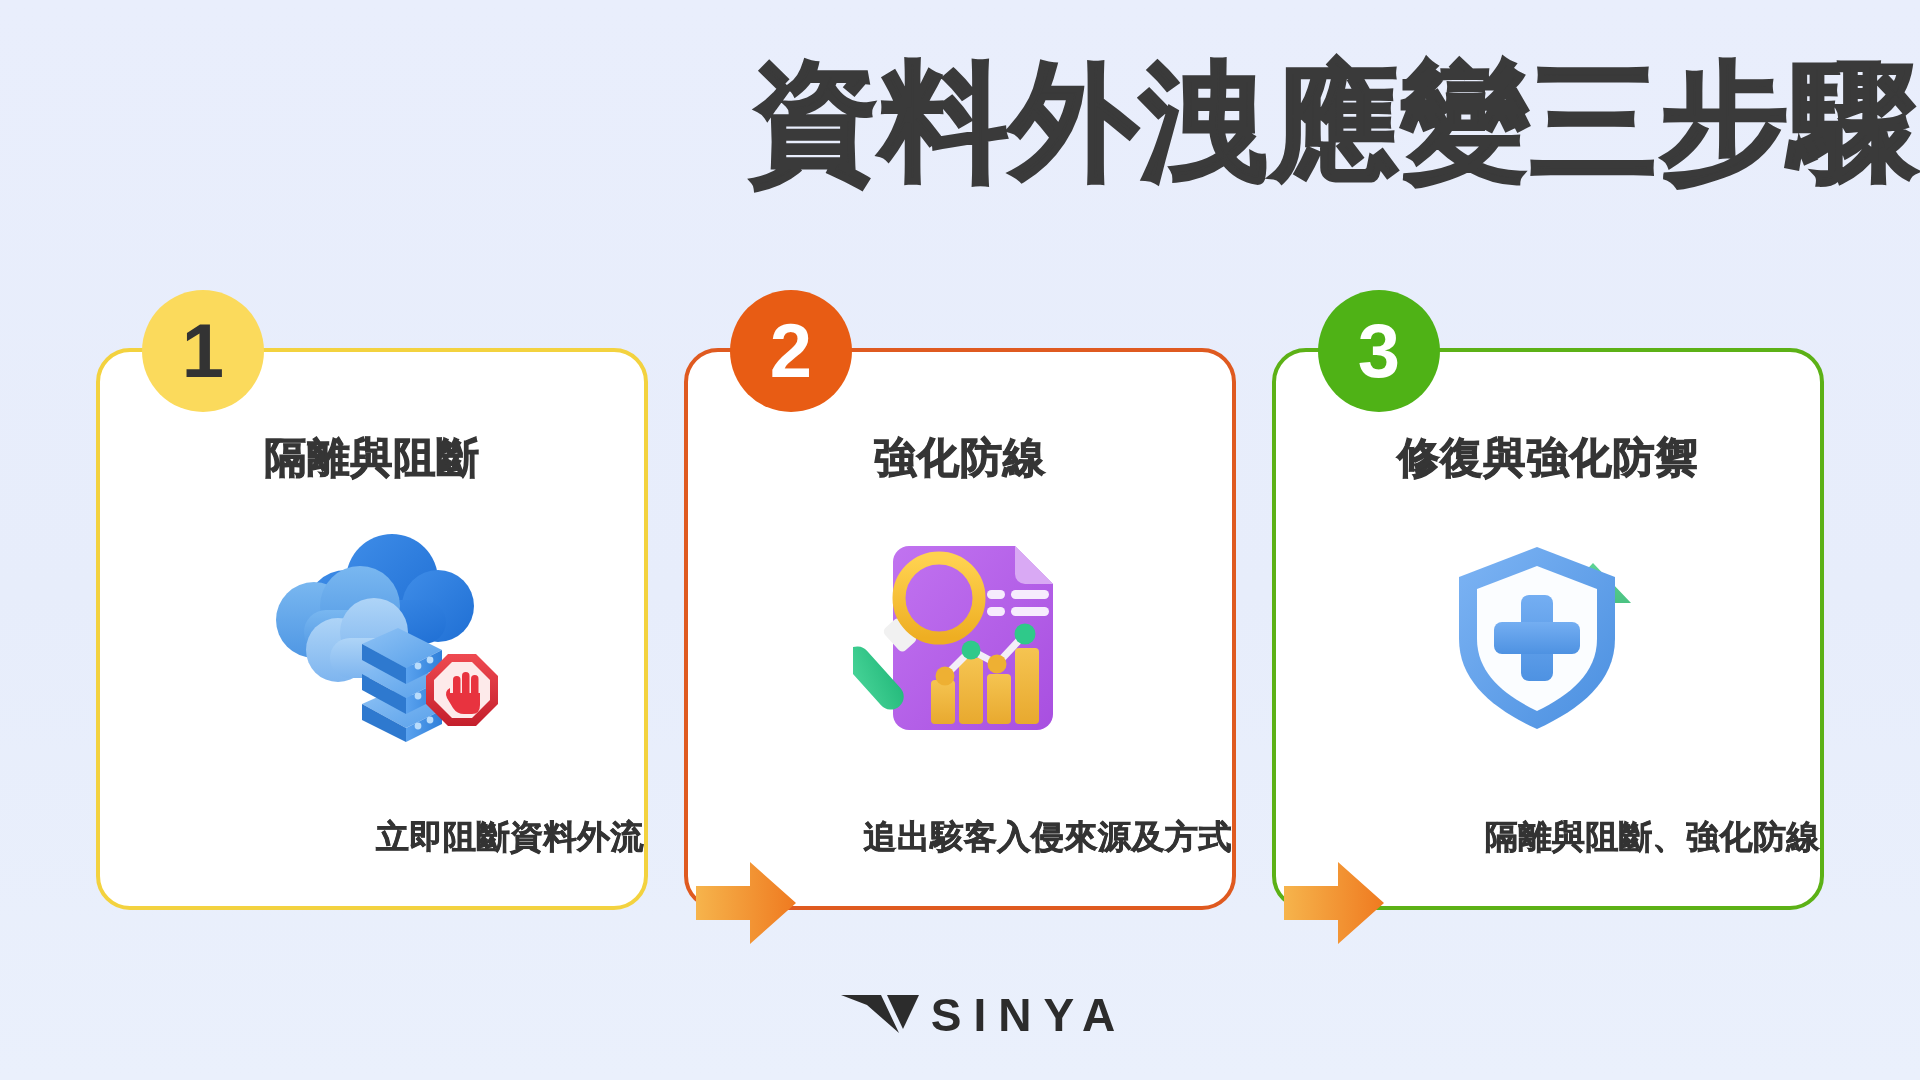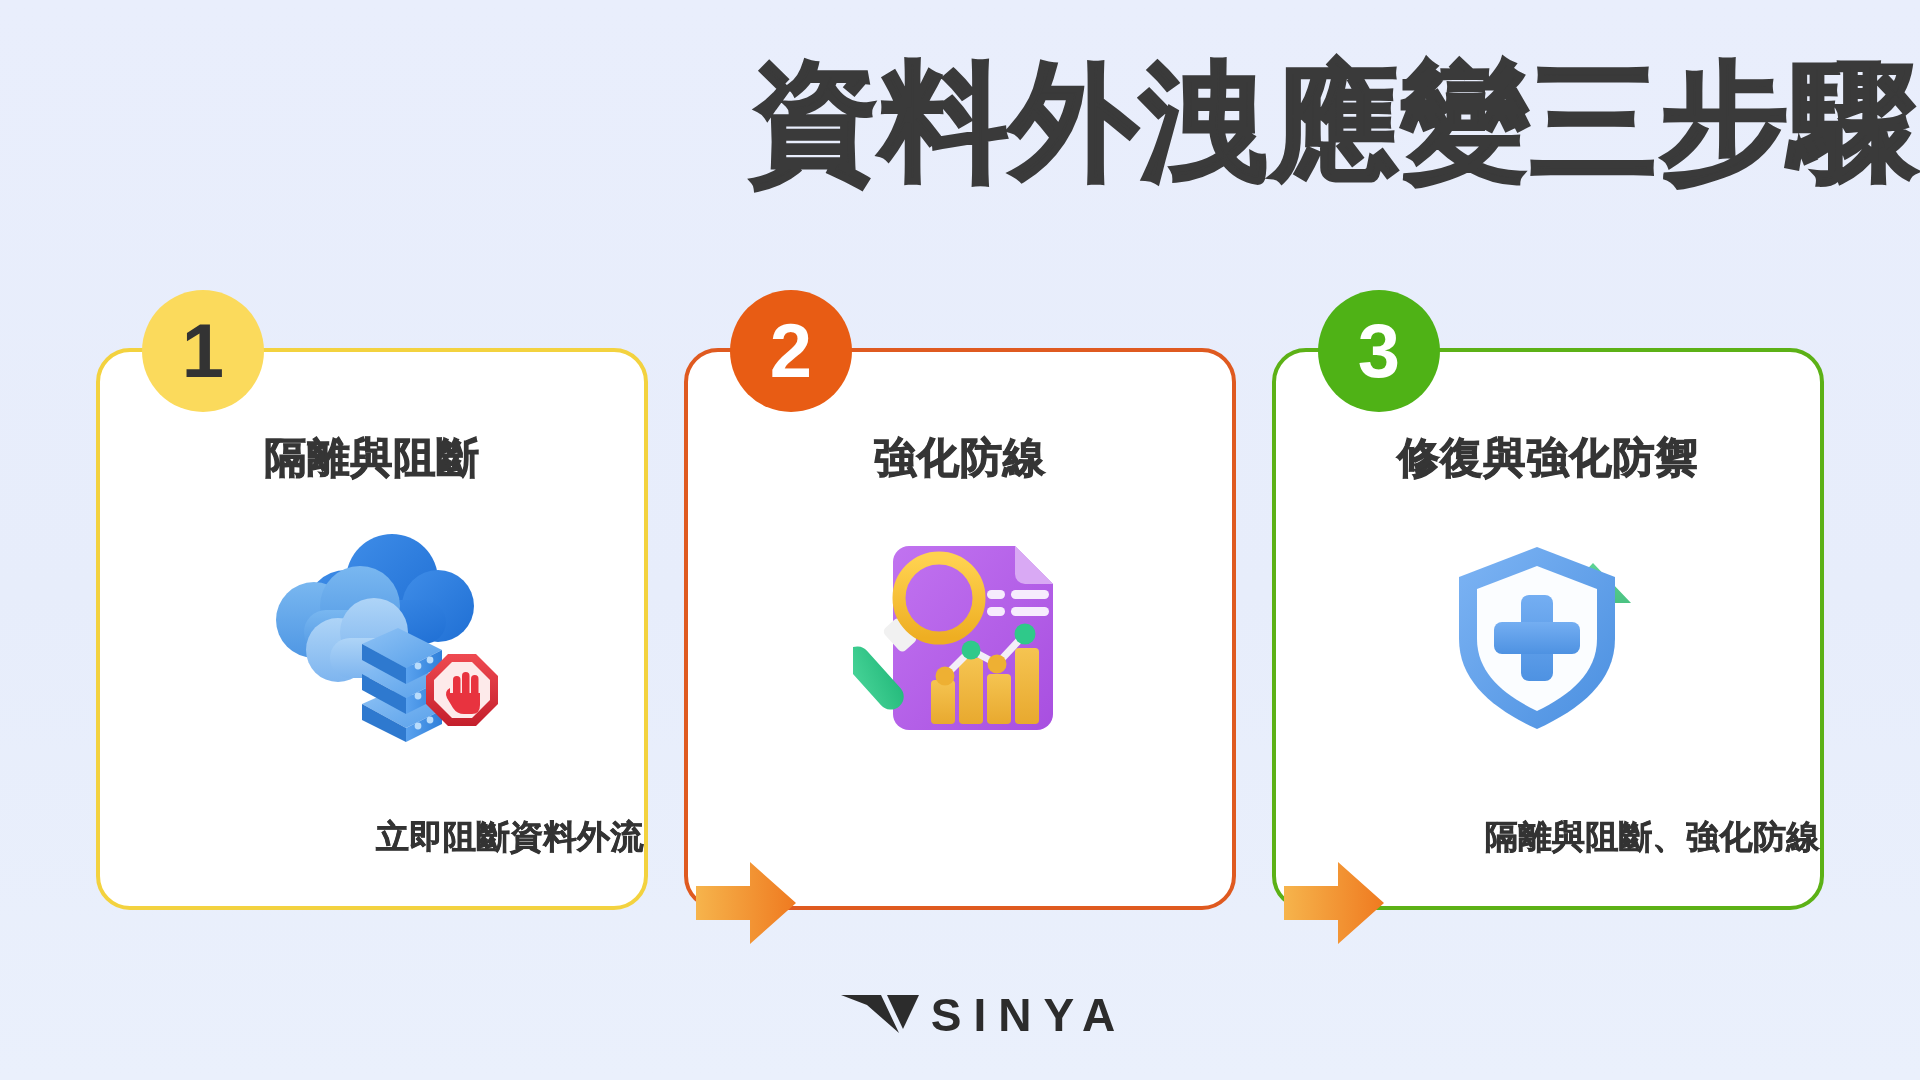--- a/index.html
+++ b/index.html
@@ -266,20 +266,21 @@
           <circle cx="144" cy="136" r="9.5" fill="#eeb033"></circle>
           <circle cx="172" cy="106" r="10.5" fill="#2fc98a"></circle>
 
           <rect x="8" y="112" width="26" height="76" rx="13" transform="rotate(-42 21 150)" fill="url(#hand-g)"></rect>
           <rect x="36" y="92" width="22" height="30" rx="5" transform="rotate(-42 47 107)" fill="#f1f1f1"></rect>
 
           <circle cx="86" cy="70" r="40" fill="none" stroke="url(#ring-g)" stroke-width="13"></circle>
         </svg>
       </div>
 
+      <div class="card-caption">追出駭客入侵來源及方式</div>
     </div>
 
     <div class="card c3" style="border-color: rgb(92, 177, 22);">
       <div class="badge" style="background: rgb(79, 178, 22); color: rgb(255, 255, 255);">
         <span>3</span>
       </div>
       <div class="card-title">修復與強化防禦</div>
 
       <div class="icon-wrap">
 

